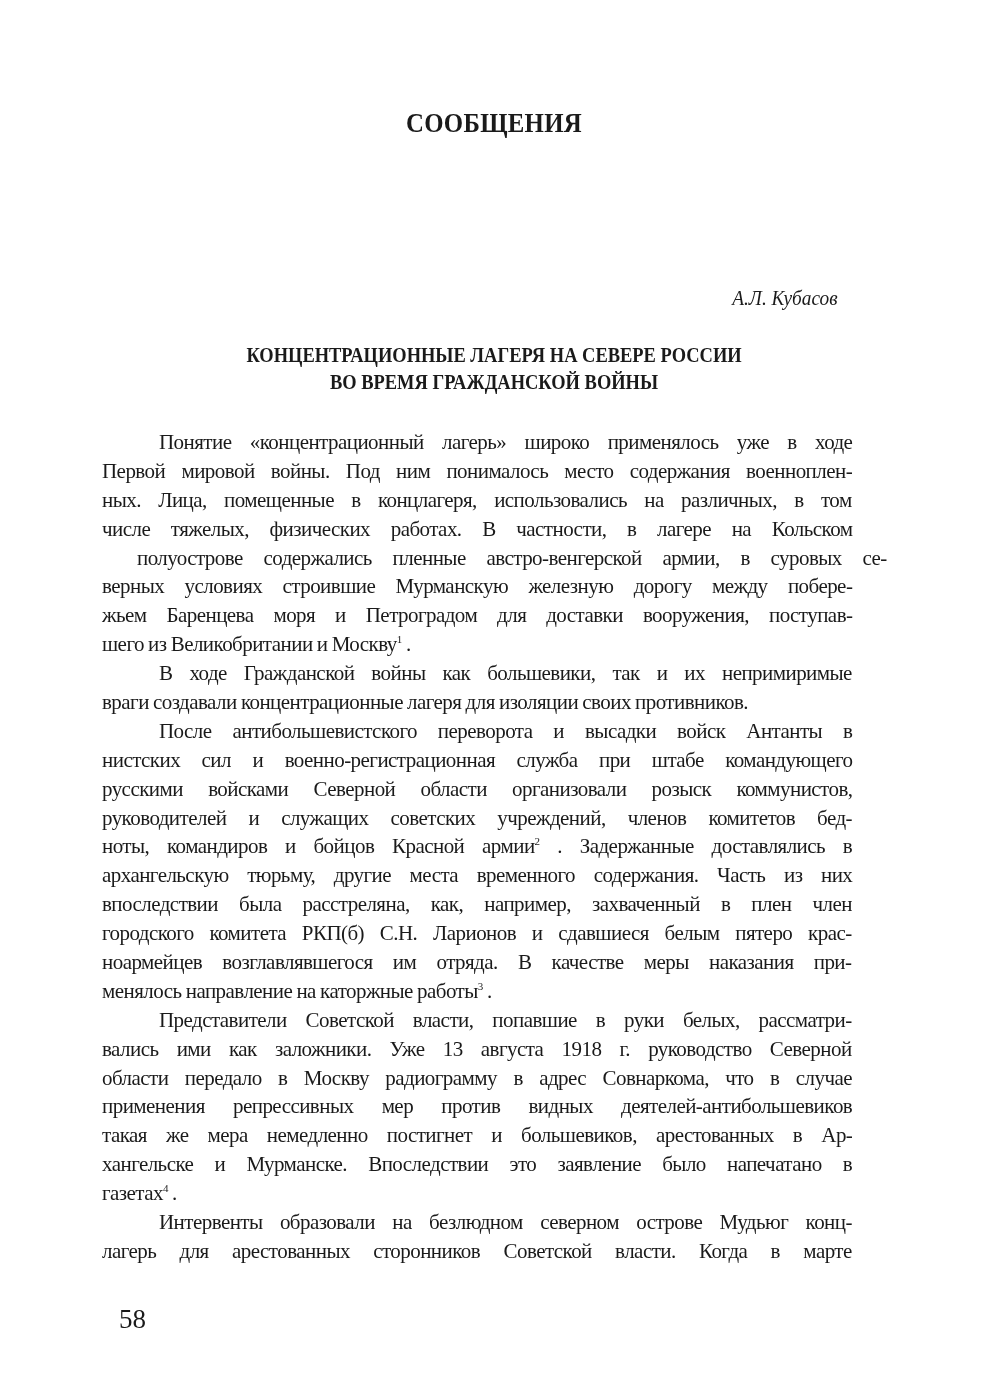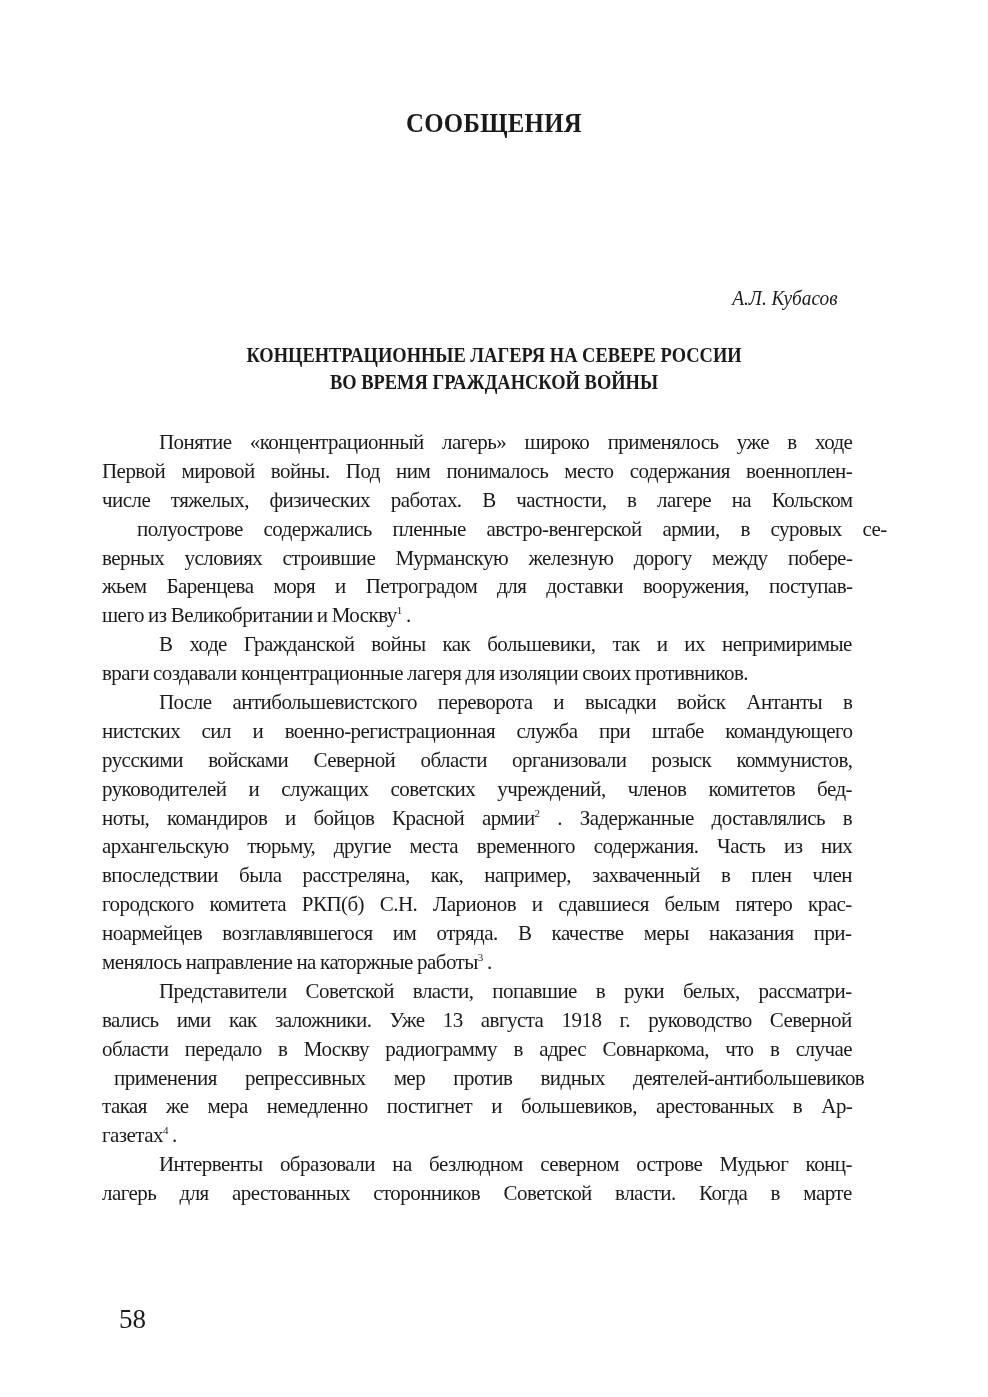--- a/index.html
+++ b/index.html
@@ -88,20 +88,21 @@
 
 <div class="article-title">
   <div>КОНЦЕНТРАЦИОННЫЕ ЛАГЕРЯ НА СЕВЕРЕ РОССИИ</div>
   <div>ВО ВРЕМЯ ГРАЖДАНСКОЙ ВОЙНЫ</div>
 </div>
 
 <div class="body-text">
 
   <div class="line indent"><span style="display: inline-block; white-space: nowrap; word-spacing: 13.6429px;"><span>Понятие «концентрационный лагерь» широко применялось уже в ходе</span></span></div>
   <div class="line"><span style="display: inline-block; white-space: nowrap; word-spacing: 11.5px;"><span>Первой мировой войны. Под ним понималось место содержания военноплен-</span></span></div>
+  <div class="line"><span style="display: inline-block; white-space: nowrap; word-spacing: 12.6111px;"><span>ных. Лица, помещенные в концлагеря, использовались на различных, в том</span></span></div>
   <div class="line"><span style="display: inline-block; white-space: nowrap; word-spacing: 15.9444px;"><span>числе тяжелых, физических работах. В частности, в лагере на Кольском</span></span></div>
   <div class="line"><span style="display: inline-block; white-space: nowrap; word-spacing: 16.0714px; margin-left: 35px;"><span>полуострове содержались пленные австро-венгерской армии, в суровых се-</span></span></div>
   <div class="line"><span style="display: inline-block; white-space: nowrap; word-spacing: 15.6429px;"><span>верных условиях строившие Мурманскую железную дорогу между побере-</span></span></div>
   <div class="line"><span style="display: inline-block; white-space: nowrap; word-spacing: 15.25px;"><span>жьем Баренцева моря и Петроградом для доставки вооружения, поступав-</span></span></div>
   <div class="line last"><span style="display: inline-block; white-space: nowrap;"><span>шего из Великобритании и Москву</span><sup>1</sup><span> .</span></span></div>
 
   <div class="line indent"><span style="display: inline-block; white-space: nowrap; word-spacing: 12.2778px;"><span>В ходе Гражданской войны как большевики, так и их непримиримые</span></span></div>
   <div class="line last"><span style="display: inline-block; white-space: nowrap;"><span>враги создавали концентрационные лагеря для изоляции своих противников.</span></span></div>
 
   <div class="line indent"><span style="display: inline-block; white-space: nowrap; word-spacing: 16.2143px;"><span>После антибольшевистского переворота и высадки войск Антанты в</span></span></div>
@@ -111,21 +112,22 @@
   <div class="line"><span style="display: inline-block; white-space: nowrap; word-spacing: 13.0556px;"><span>ноты, командиров и бойцов Красной армии</span><sup>2</sup><span> . Задержанные доставлялись в</span></span></div>
   <div class="line"><span style="display: inline-block; white-space: nowrap; word-spacing: 13.875px;"><span>архангельскую тюрьму, другие места временного содержания. Часть из них</span></span></div>
   <div class="line"><span style="display: inline-block; white-space: nowrap; word-spacing: 16.375px;"><span>впоследствии была расстреляна, как, например, захваченный в плен член</span></span></div>
   <div class="line"><span style="display: inline-block; white-space: nowrap; word-spacing: 11.0556px;"><span>городского комитета РКП(б) С.Н. Ларионов и сдавшиеся белым пятеро крас-</span></span></div>
   <div class="line"><span style="display: inline-block; white-space: nowrap; word-spacing: 15.5px;"><span>ноармейцев возглавлявшегося им отряда. В качестве меры наказания при-</span></span></div>
   <div class="line last"><span style="display: inline-block; white-space: nowrap;"><span>менялось направление на каторжные работы</span><sup>3</sup><span> .</span></span></div>
 
   <div class="line indent"><span style="display: inline-block; white-space: nowrap; word-spacing: 14.2143px;"><span>Представители Советской власти, попавшие в руки белых, рассматри-</span></span></div>
   <div class="line"><span style="display: inline-block; white-space: nowrap; word-spacing: 13.5px;"><span>вались ими как заложники. Уже 13 августа 1918 г. руководство Северной</span></span></div>
   <div class="line"><span style="display: inline-block; white-space: nowrap; word-spacing: 11.7px;"><span>области передало в Москву радиограмму в адрес Совнаркома, что в случае</span></span></div>
-  <div class="line"><span style="display: inline-block; white-space: nowrap; word-spacing: 23.5px; margin-left: 12px;"><span>применения репрессивных мер против видных деятелей-антибольшевиков</span></span></div>
+  <div class="line"><span style="display: inline-block; white-space: nowrap; word-spacing: 23.5px;"><span>применения репрессивных мер против видных деятелей-антибольшевиков</span></span></div>
   <div class="line"><span style="display: inline-block; white-space: nowrap; word-spacing: 14.3889px;"><span>такая же мера немедленно постигнет и большевиков, арестованных в Ар-</span></span></div>
+  <div class="line"><span style="display: inline-block; white-space: nowrap; word-spacing: 16.5px;"><span>хангельске и Мурманске. Впоследствии это заявление было напечатано в</span></span></div>
   <div class="line last"><span style="display: inline-block; white-space: nowrap;"><span>газетах</span><sup>4</sup><span> .</span></span></div>
 
   <div class="line indent"><span style="display: inline-block; white-space: nowrap; word-spacing: 12.6429px;"><span>Интервенты образовали на безлюдном северном острове Мудьюг конц-</span></span></div>
   <div class="line"><span style="display: inline-block; white-space: nowrap; word-spacing: 18.625px;"><span>лагерь для арестованных сторонников Советской власти. Когда в марте</span></span></div>
 </div>
 
 <div class="page-number">58</div>
 
 </body></html>

